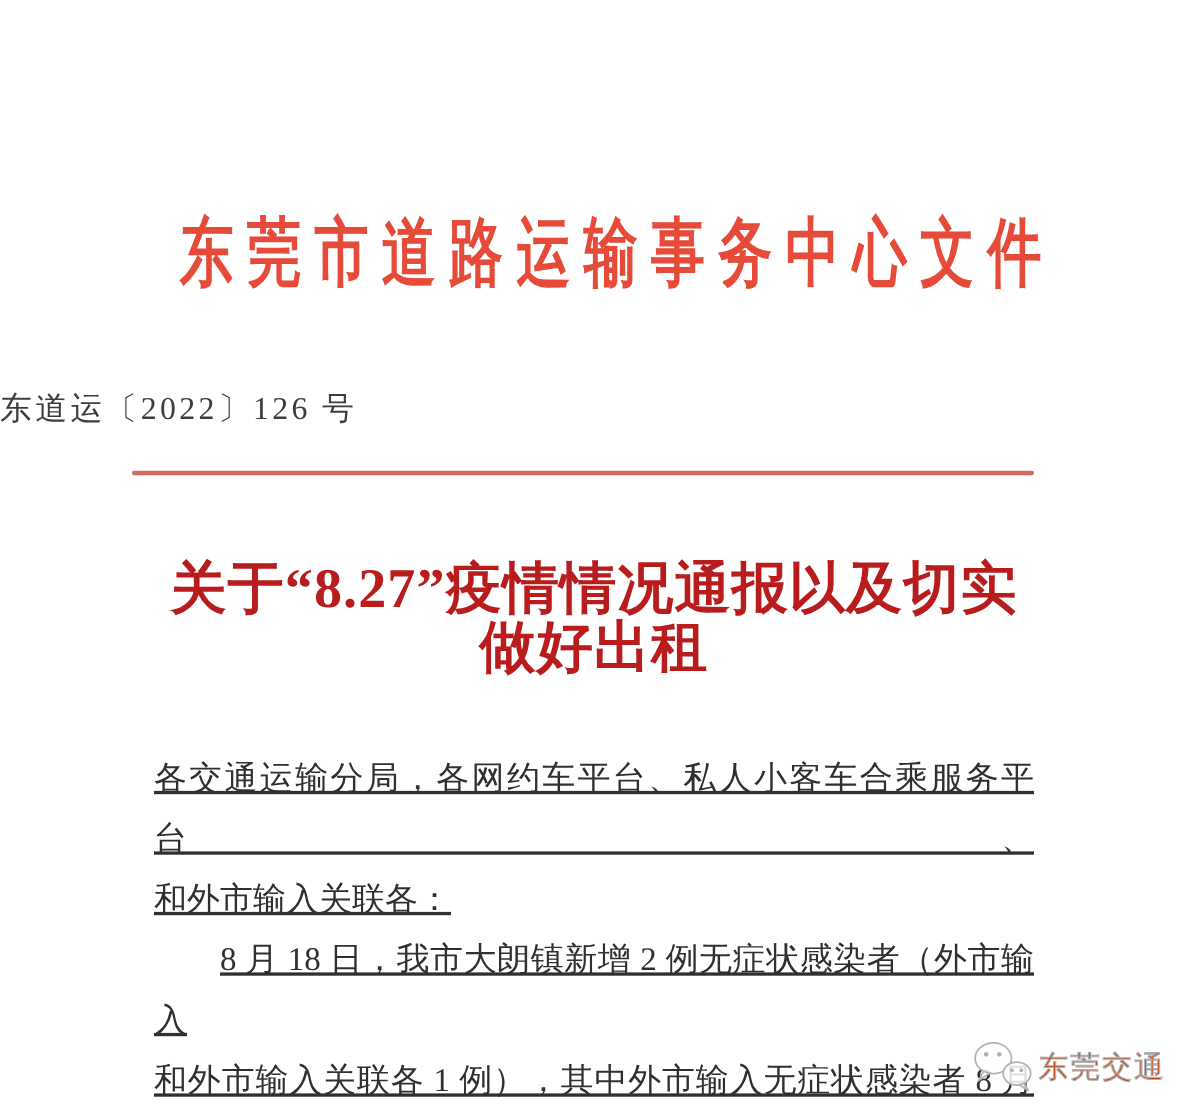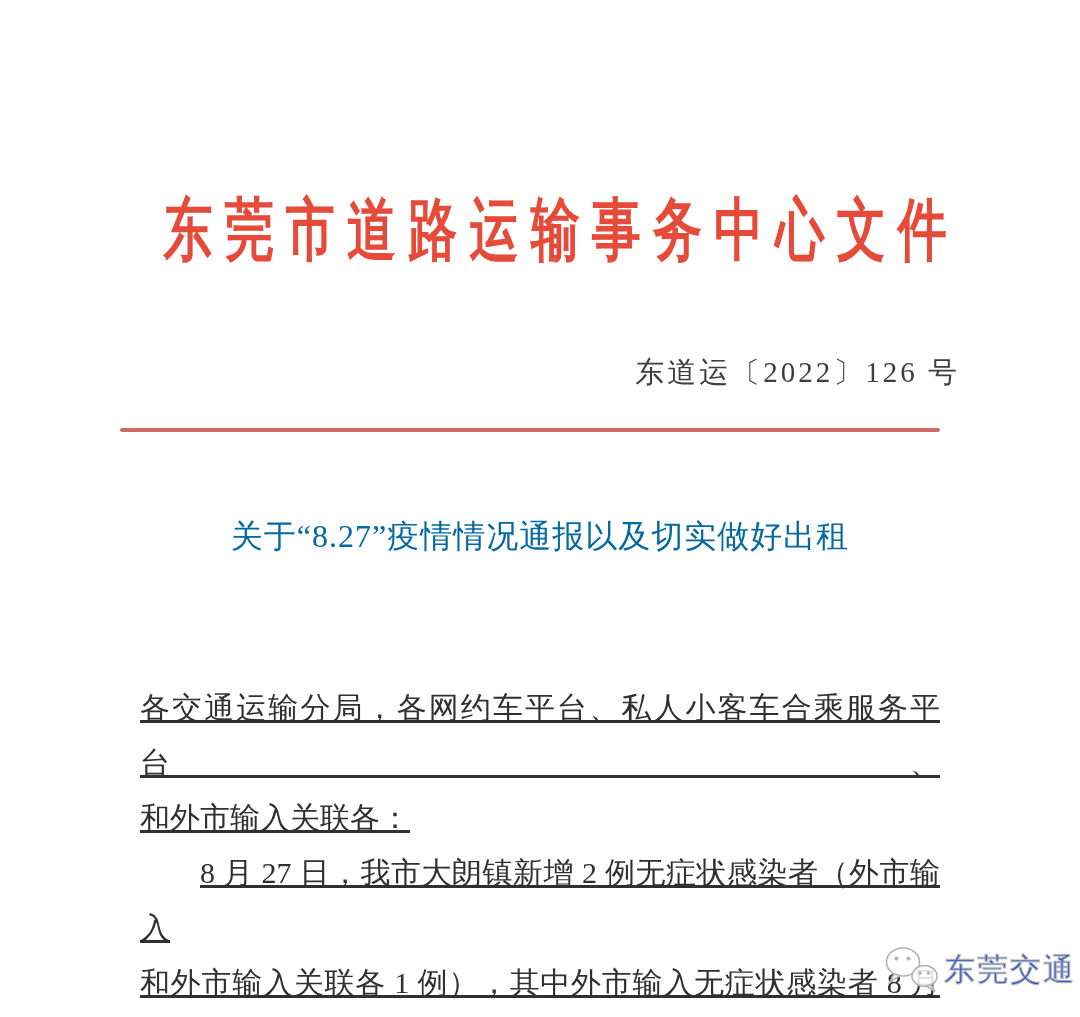--- a/index.html
+++ b/index.html
@@ -30,45 +30,45 @@
     color: #e64a38;
     transform: scaleX(0.72);
     transform-origin: 50% 50%;
   }
   .doc-number {
     position: absolute;
     top: 345px;
     left: 0;
     width: 960px;
     line-height: 55px;
-    text-align: right;
+    text-align: left;
     font-size: 29px;
     letter-spacing: 3px;
     color: #3d3d3d;
   }
   .red-divider {
     position: absolute;
     top: 428px;
     left: 120px;
     width: 820px;
     height: 4px;
     background: #d16a62;
     border-radius: 2px;
   }
   .doc-title {
     position: absolute;
     top: 510px;
     left: 140px;
     width: 800px;
     text-align: center;
-    font-size: 32px;
-    font-weight: 400;
+    font-size: 51px;
+    font-weight: 700;
     line-height: 53px;
     letter-spacing: 1px;
-    color: #0369a1;
+    color: #b91c1c;
   }
   .doc-title .title-line { display: block; }
   .body-text {
     position: absolute;
     top: 680px;
     left: 140px;
     width: 800px;
     font-size: 30px;
     line-height: 55px;
     color: #303030;
@@ -84,23 +84,23 @@
     position: absolute;
     top: 944px;
     left: 882px;
     display: flex;
     align-items: center;
     gap: 2px;
   }
   .wm-icon svg { width: 60px; height: 52px; display: block; }
   .wm-text {
     font-family: "Liberation Sans", "DejaVu Sans", sans-serif;
-    font-size: 31px;
+    font-size: 27px;
     letter-spacing: 2px;
-    color: #1d4ed8;
+    color: #c2410c;
     -webkit-text-stroke: 1.1px #b3b3b3;
     white-space: nowrap;
   }
 </style>
 </head>
 <body>
 
 <div class="page" style="background: rgb(255, 255, 255);">
 
   <h1 class="org-title" style="color: rgb(230, 74, 56);">东莞市道路运输事务中心文件</h1>
@@ -109,21 +109,21 @@
 
   <div class="red-divider" style="background: rgb(209, 106, 98);"></div>
 
   <h2 class="doc-title">
     <span class="title-line">关于“8.27”疫情情况通报以及切实做好出租</span>
   </h2>
 
   <div class="body-text">
       <div class="body-line justify">各交通运输分局，各网约车平台、私人小客车合乘服务平台、</div>
       <div class="body-line">和外市输入关联各：</div>
-      <div class="body-line indent justify">8 月 27 日，我市大朗镇新增 2 例无症状感染者（外市输入</div>
+      <div class="body-line indent justify">8 月 18 日，我市大朗镇新增 2 例无症状感染者（外市输入</div>
       <div class="body-line justify">和外市输入关联各 1 例），其中外市输入无症状感染者 8 月 22</div>
     </div>
 
   <div class="watermark">
     <span class="wm-icon">
       <svg viewBox="0 0 60 52" xmlns="http://www.w3.org/2000/svg">
         <g stroke="#b3b3b3" stroke-width="1.6" fill="rgba(255,255,255,0.85)">
           <ellipse cx="21" cy="18" rx="16.5" ry="14"></ellipse>
           <path d="M12 30 L8 38 L18 31.5 Z"></path>
           <ellipse cx="42.5" cy="32" rx="12.5" ry="10.5"></ellipse>

